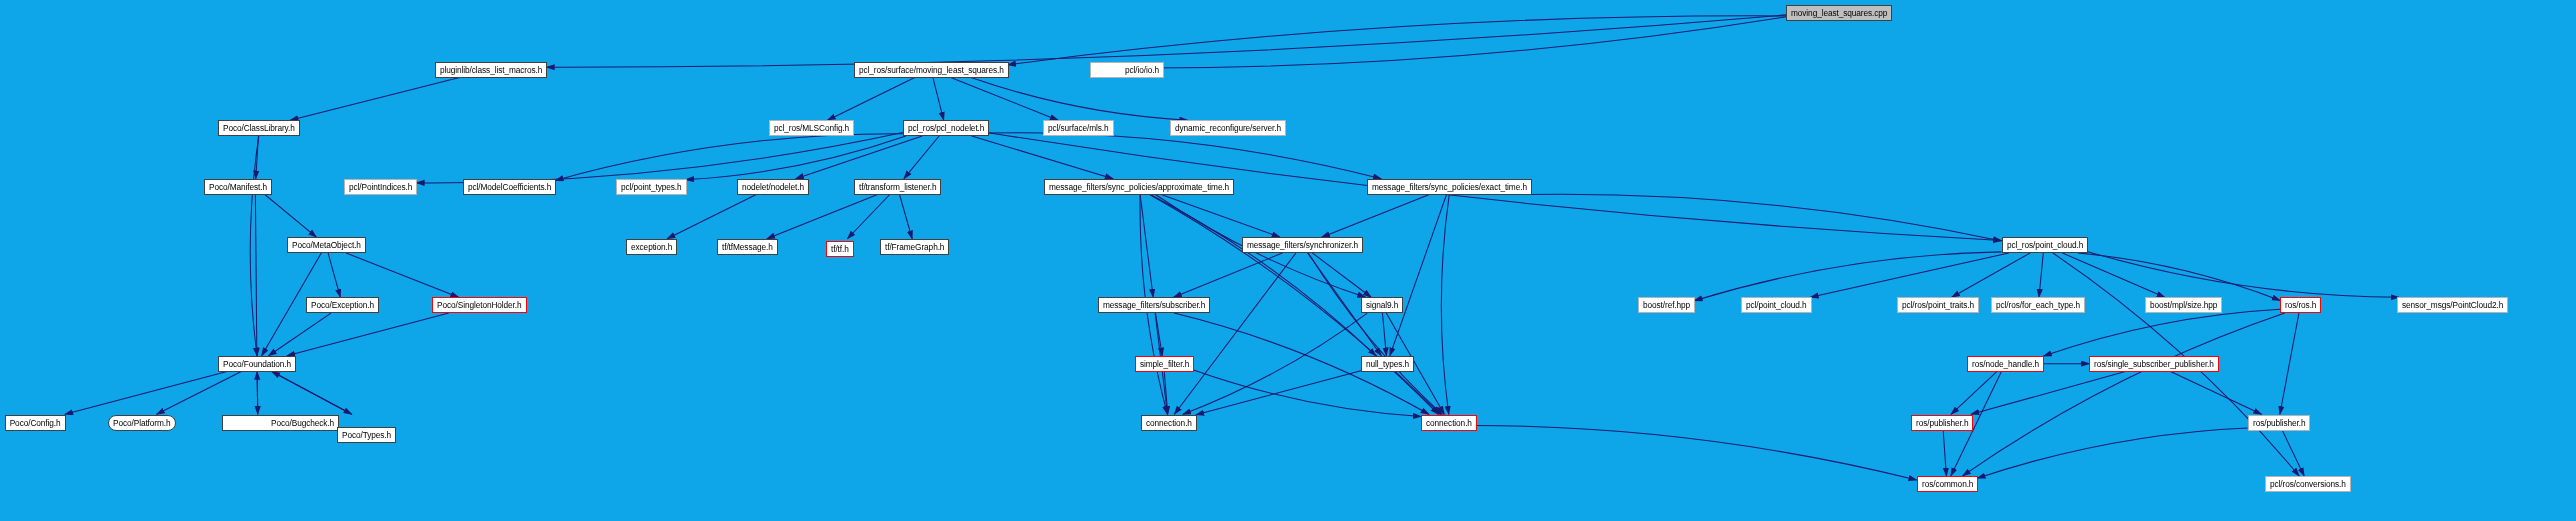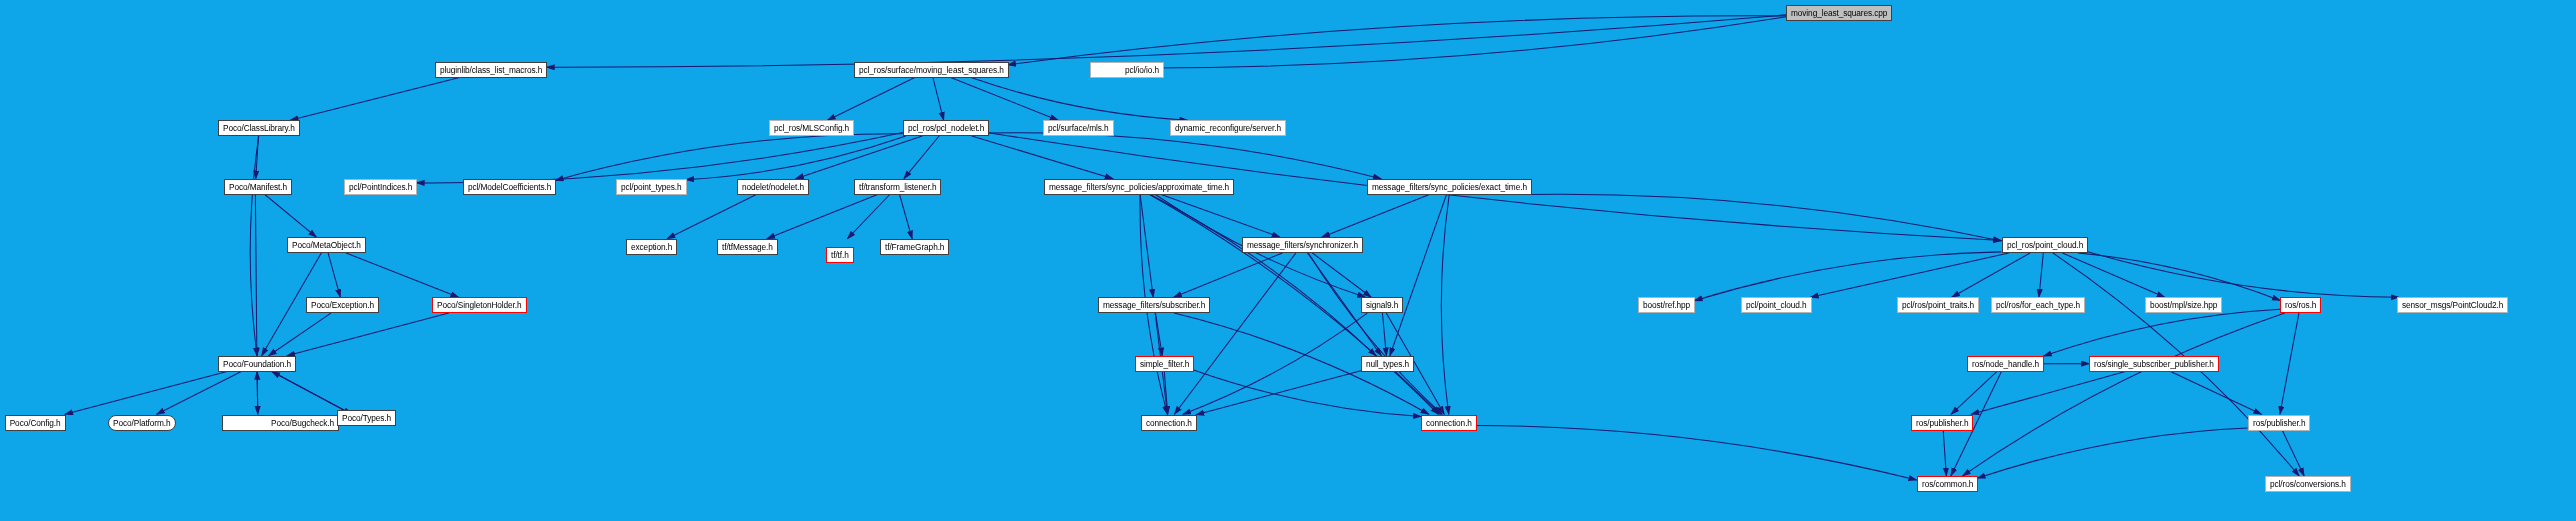--- a/index.html
+++ b/index.html
@@ -168,21 +168,21 @@
       </div>
       <div class="gnode solid" style="left: 903px; top: 120px;">
         <span class="lbl">pcl_ros/pcl_nodelet.h</span>
       </div>
       <div class="gnode " style="left: 1043px; top: 120px;">
         <span class="lbl">pcl/surface/mls.h</span>
       </div>
       <div class="gnode " style="left: 1170px; top: 120px;">
         <span class="lbl">dynamic_reconfigure/server.h</span>
       </div>
-      <div class="gnode solid" style="left: 224px; top: 179px;">
+      <div class="gnode solid" style="left: 204px; top: 179px;">
         <span class="lbl">Poco/Manifest.h</span>
       </div>
       <div class="gnode " style="left: 344px; top: 179px;">
         <span class="lbl">pcl/PointIndices.h</span>
       </div>
       <div class="gnode solid" style="left: 463px; top: 179px;">
         <span class="lbl">pcl/ModelCoefficients.h</span>
       </div>
       <div class="gnode " style="left: 616px; top: 179px;">
         <span class="lbl">pcl/point_types.h</span>
@@ -207,21 +207,21 @@
       </div>
       <div class="gnode solid" style="left: 2002px; top: 237px;">
         <span class="lbl">pcl_ros/point_cloud.h</span>
       </div>
       <div class="gnode solid" style="left: 626px; top: 239px;">
         <span class="lbl">exception.h</span>
       </div>
       <div class="gnode solid" style="left: 717px; top: 239px;">
         <span class="lbl">tf/tfMessage.h</span>
       </div>
-      <div class="gnode red" style="left: 826px; top: 247px;">
+      <div class="gnode red" style="left: 826px; top: 241px;">
         <span class="lbl">tf/tf.h</span>
       </div>
       <div class="gnode solid" style="left: 880px; top: 239px;">
         <span class="lbl">tf/FrameGraph.h</span>
       </div>
       <div class="gnode solid" style="left: 306px; top: 297px;">
         <span class="lbl">Poco/Exception.h</span>
       </div>
       <div class="gnode red" style="left: 432px; top: 297px;">
         <span class="lbl">Poco/SingletonHolder.h</span>
@@ -270,21 +270,21 @@
       </div>
       <div class="gnode solid" style="left: 4.7px; top: 415px;">
         <span class="lbl">Poco/Config.h</span>
       </div>
       <div class="gnode solid" style="left: 108px; top: 415px; border-radius: 8px;">
         <span class="lbl">Poco/Platform.h</span>
       </div>
       <div class="gnode solid" style="left: 222px; top: 415px; padding-left: 48px;">
         <span class="lbl">Poco/Bugcheck.h</span>
       </div>
-      <div class="gnode solid" style="left: 337px; top: 410px;">
+      <div class="gnode solid" style="left: 337px; top: 427px;">
         <span class="lbl">Poco/Types.h</span>
       </div>
       <div class="gnode solid" style="left: 1141px; top: 415px;">
         <span class="lbl">connection.h</span>
       </div>
       <div class="gnode red" style="left: 1421px; top: 415px;">
         <span class="lbl">connection.h</span>
       </div>
       <div class="gnode red" style="left: 1911px; top: 415px;">
         <span class="lbl">ros/publisher.h</span>

